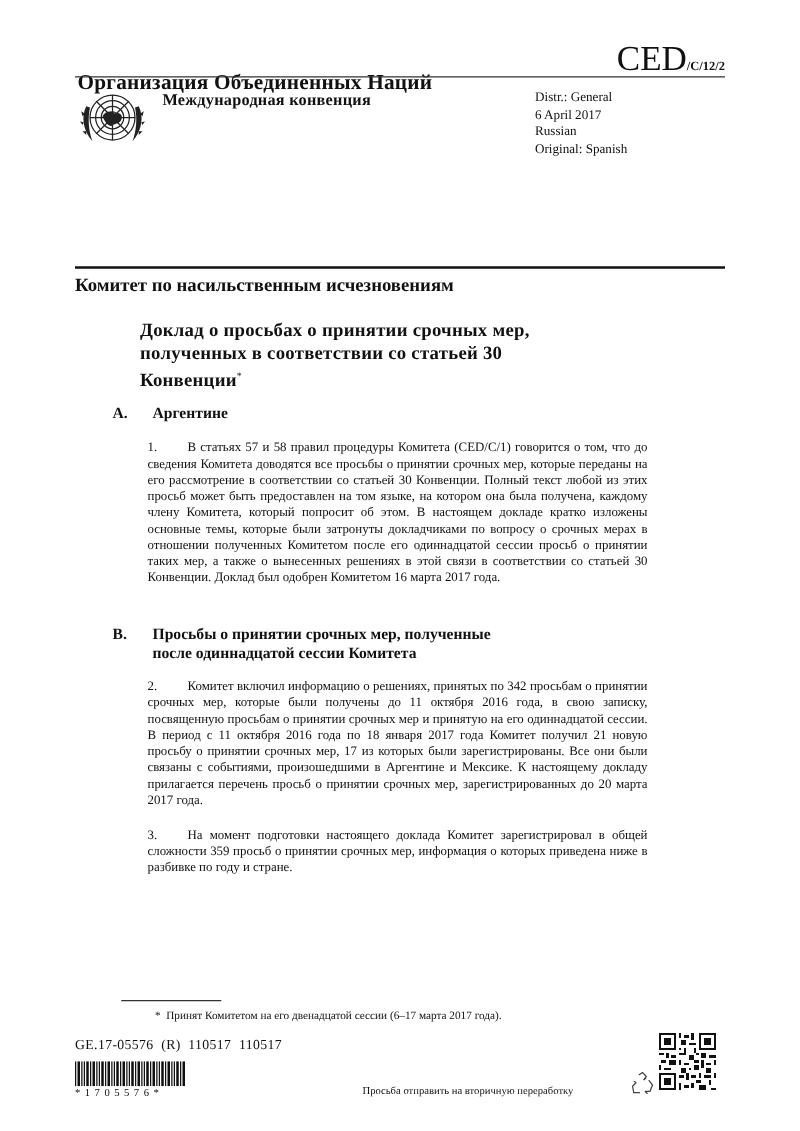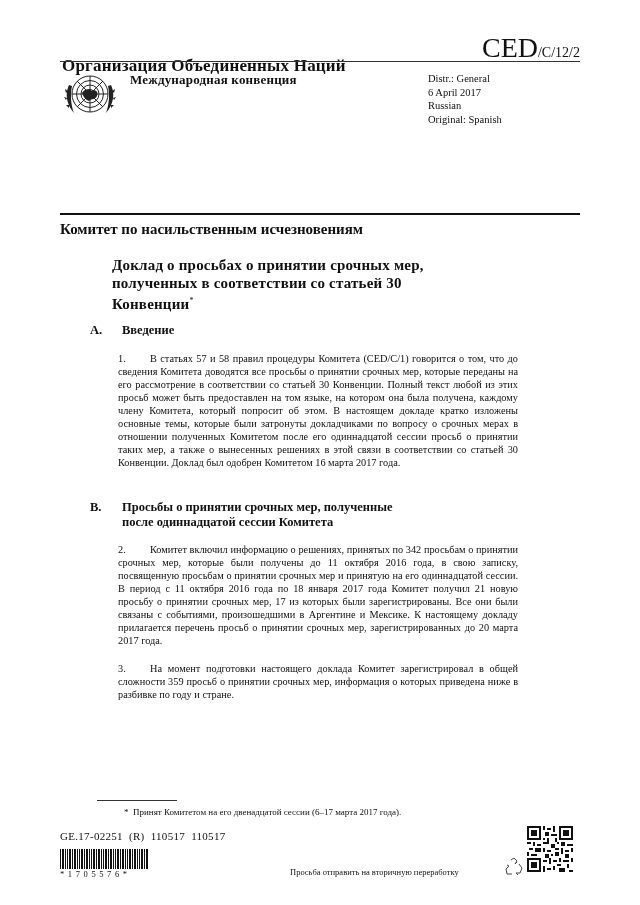--- a/index.html
+++ b/index.html
@@ -2,21 +2,21 @@
 <html><head>
 <meta charset="utf-8">
 <style>
   html, body { margin: 0; padding: 0; background: #ffffff; }
   body { width: 640px; height: 905px; position: relative; overflow: hidden; color: #111; font-family: "Liberation Serif", "DejaVu Serif", serif; }
   .abs { position: absolute; }
 
   .org-name { left: 62px; top: 56px; font-size: 17px; letter-spacing: 0.2px; font-weight: bold; }
   .symbol { right: 60px; top: 32px; white-space: nowrap; }
   .symbol .big { font-size: 28px; }
-  .symbol .small { font-size: 14px; }
+  .symbol .small { font-size: 10px; font-weight: bold; }
   .rule-top { left: 60px; top: 61px; width: 520px; height: 1px; background: #333; }
 
   .logo { left: 62px; top: 67px; width: 56px; height: 56px; }
   .conv-title { left: 130px; top: 69px; font-size: 13px; font-weight: bold; line-height: 21px; letter-spacing: 0.2px; }
   .distr { left: 428px; top: 72px; font-size: 10.5px; line-height: 13.5px; }
 
   .rule-thick { left: 60px; top: 213px; width: 520px; height: 2px; background: #111; }
   .committee { left: 60px; top: 221px; font-size: 15px; font-weight: bold; }
 
   .report-title { left: 112px; top: 256px; font-size: 15px; font-weight: bold; line-height: 18px; letter-spacing: 0.2px; }
@@ -85,21 +85,21 @@
 <div class="abs committee">Комитет по насильственным исчезновениям</div>
 
 <div class="abs report-title">
   <div>Доклад о просьбах о принятии срочных мер,</div>
   <div>полученных в соответствии со статьей 30</div>
   <div><span>Конвенции</span><sup>*</sup></div>
 </div>
 
 <div class="abs heading" style="top:323px;">
   <span class="letter">A.</span>
-  <span class="htext">Введение</span>
+  <span class="htext">Аргентине</span>
 </div>
 
 <div class="abs para" style="top:352px;">
   <span class="num">1.</span><span>В статьях 57 и 58 правил процедуры Комитета (CED/C/1) говорится о том, что до сведения Комитета доводятся все просьбы о принятии срочных мер, которые переданы на его рассмотрение в соответствии со статьей 30 Конвенции. Полный текст любой из этих просьб может быть предоставлен на том языке, на котором она была получена, каждому члену Комитета, который попросит об этом. В настоящем докладе кратко изложены основные темы, которые были затронуты докладчиками по вопросу о срочных мерах в отношении полученных Комитетом после его одиннадцатой сессии просьб о принятии таких мер, а также о вынесенных решениях в этой связи в соответствии со статьей 30 Конвенции. Доклад был одобрен Комитетом 16 марта 2017 года.</span>
 </div>
 
 <div class="abs heading" style="top:500px; height:34px;">
   <span class="letter">B.</span>
   <span class="htext">Просьбы о принятии срочных мер, полученные</span>
   <span class="htext" style="top:15px;">после одиннадцатой сессии Комитета</span>
@@ -111,21 +111,21 @@
 
 <div class="abs para" style="top:662px;">
   <span class="num">3.</span><span>На момент подготовки настоящего доклада Комитет зарегистрировал в общей сложности 359 просьб о принятии срочных мер, информация о которых приведена ниже в разбивке по году и стране.</span>
 </div>
 
 <div class="abs fn-rule"></div>
 <div class="abs footnote">
   <span>*</span>&nbsp;&nbsp;<span>Принят Комитетом на его двенадцатой сессии (6–17 марта 2017 года).</span>
 </div>
 
-<div class="abs job" style="white-space:pre;">GE.17-02251  (R)  110517  110517</div>
+<div class="abs job" style="white-space:pre;">GE.17-05576  (R)  110517  110517</div>
 <div class="abs barcode">
   <svg width="88" height="20" viewBox="0 0 88 20">
     <g fill="#111">
       <rect x="0" y="0" width="1" height="20"></rect>
         <rect x="2" y="0" width="2" height="20"></rect>
         <rect x="5" y="0" width="1" height="20"></rect>
       <rect x="7" y="0" width="1" height="20"></rect>
         <rect x="9" y="0" width="2" height="20"></rect>
         <rect x="12" y="0" width="1" height="20"></rect>
       <rect x="14" y="0" width="2" height="20"></rect>

